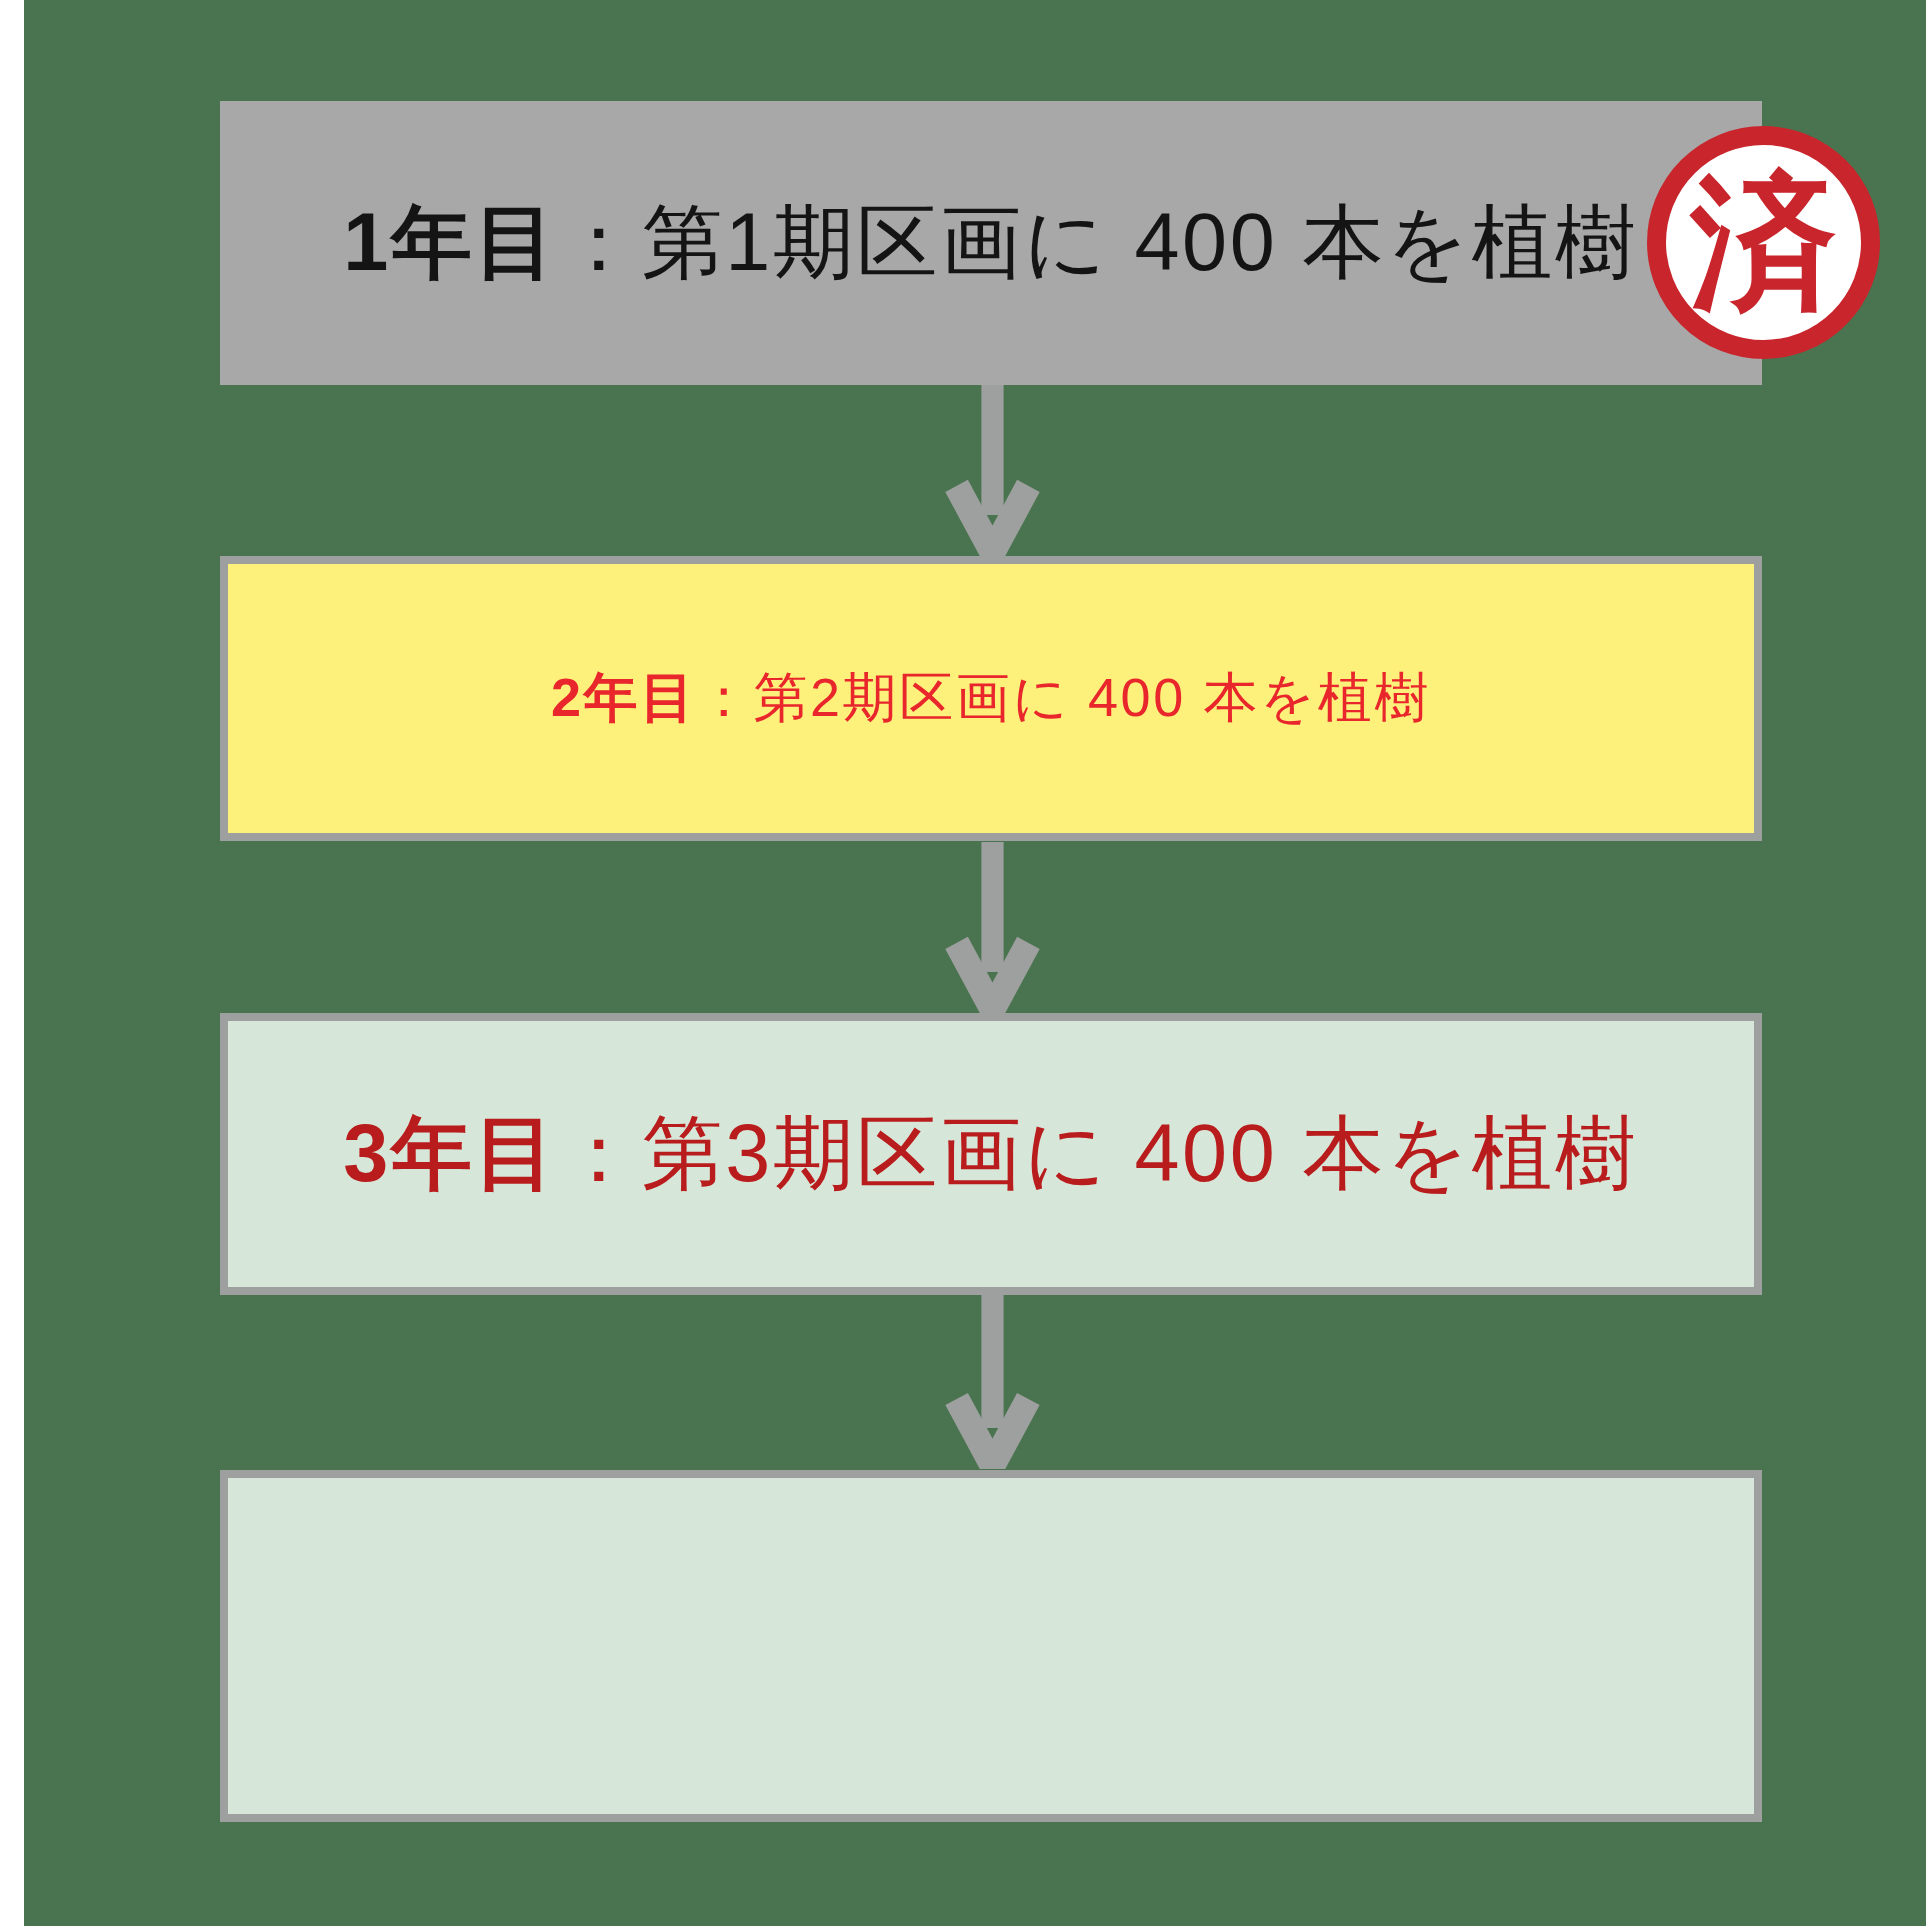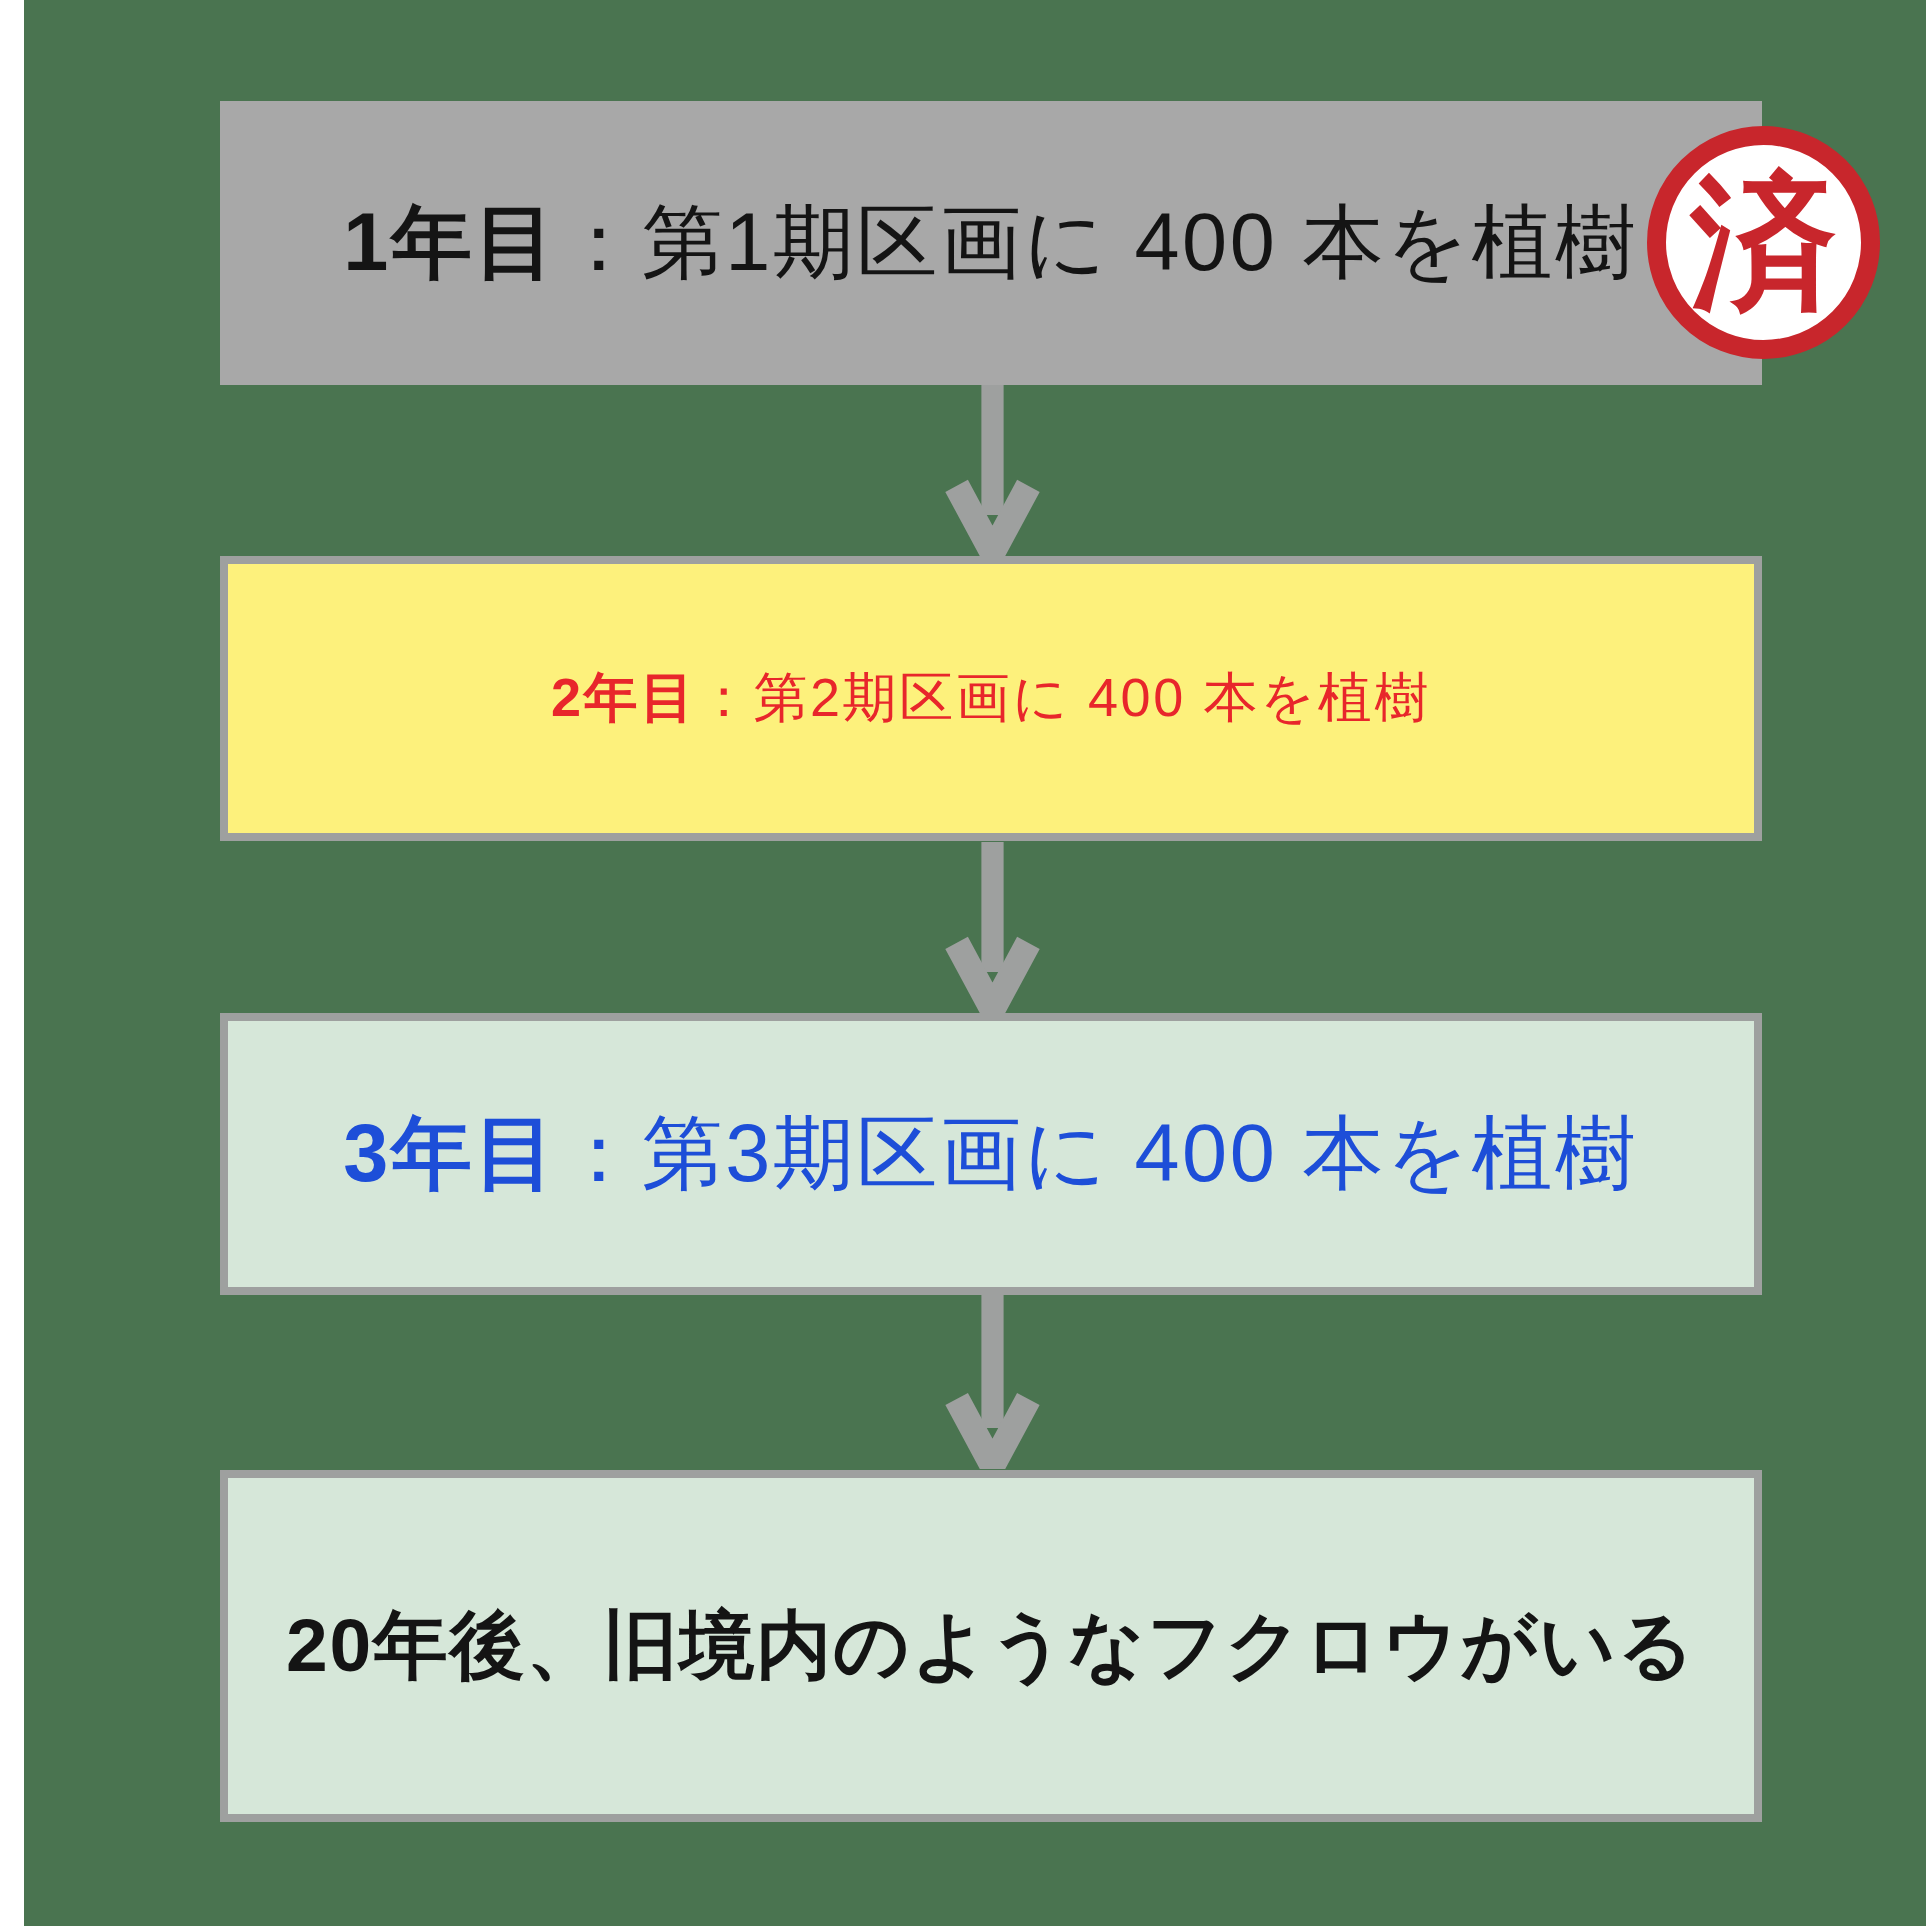--- a/index.html
+++ b/index.html
@@ -37,21 +37,21 @@
     background: #fdf17c;
     border: 8.6px solid #9ea09f;
     color: #e8262b;
     font-size: 54px;
     letter-spacing: 2.6px;
   }
   #step-year3 {
     top: 1013px; height: 282px;
     background: #d6e7d9;
     border: 8.6px solid #9ea09f;
-    color: #1d4ed8;
+    color: #b91c1c;
     font-size: 81px;
     letter-spacing: 2.6px;
   }
   #step-goal {
     top: 1470px; height: 352px;
     background: #d6e7d9;
     border: 8.6px solid #9ea09f;
     color: #141414;
     font-size: 75px;
     font-weight: 700;
@@ -116,17 +116,16 @@
   <div class="step" id="step-year3">
     <div class="line"><span class="step-label">3年目</span><span class="step-rest">：第3期区画に 400 本を植樹</span></div>
   </div>
 
   <svg class="arrow" id="arrow-3" viewBox="0 0 120 205">
     <line x1="60" y1="0" x2="60" y2="157" stroke="#9ea09f" stroke-width="26"></line>
     <polyline points="18,123 60,201 102,123" fill="none" stroke="#9ea09f" stroke-width="30"></polyline>
   </svg>
 
   <div class="step" id="step-goal">
-    <div class="line">20年後、旧境内のようなフクロウがいる</div>
   </div>
 
 </div>
 
 
 </body></html>

